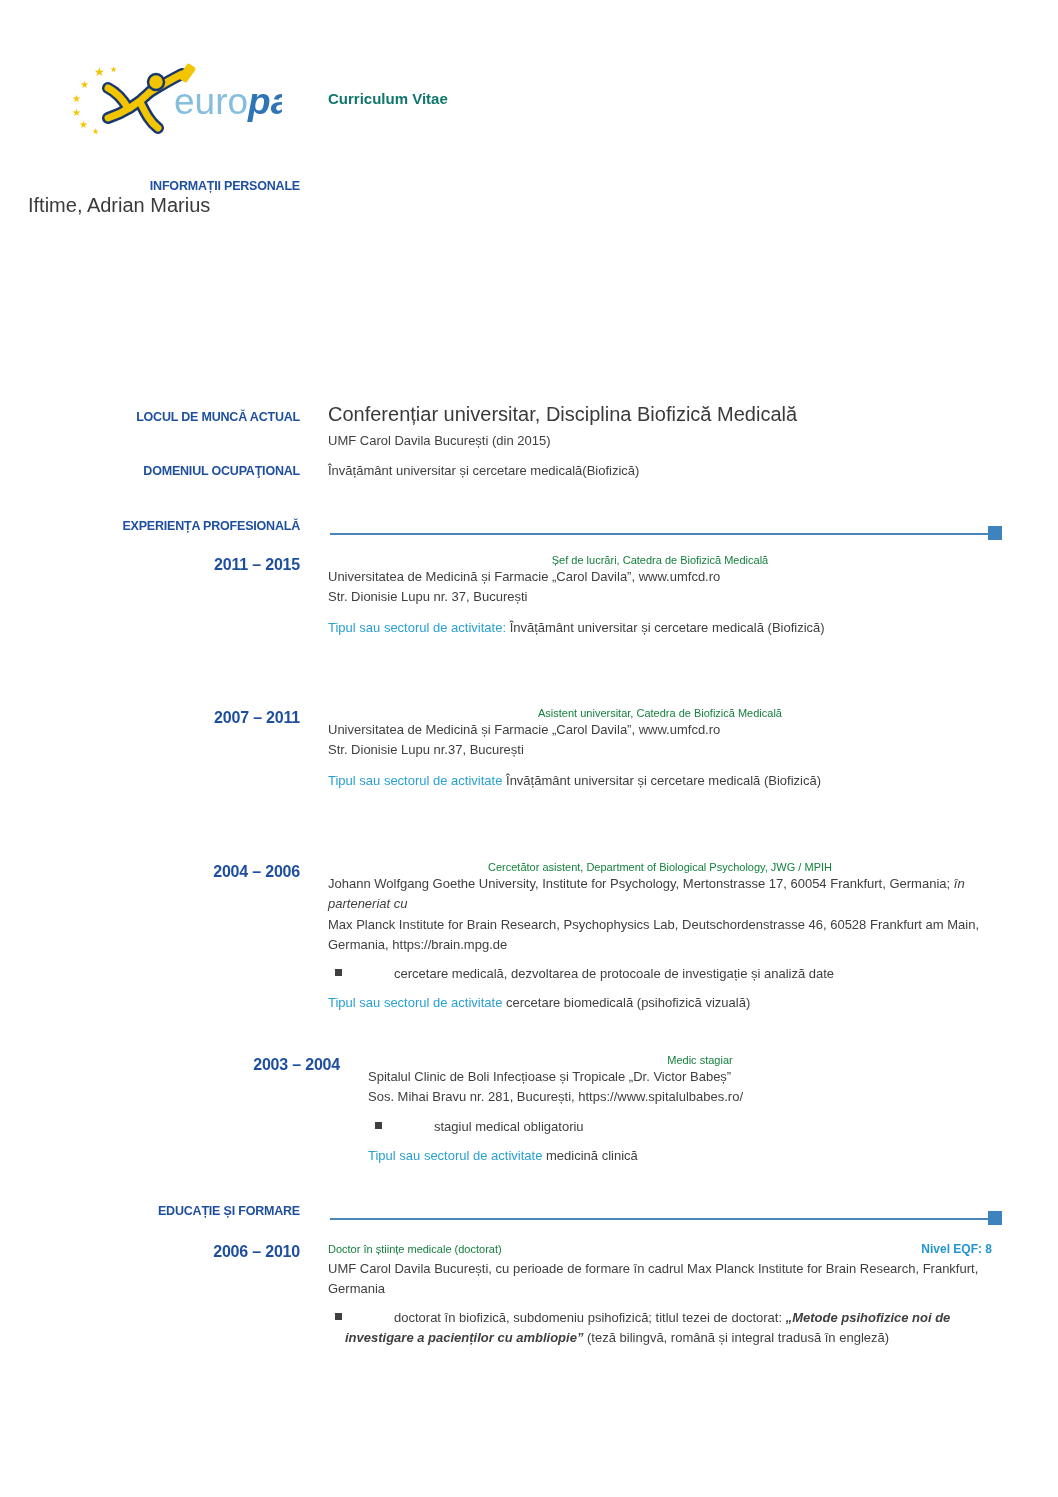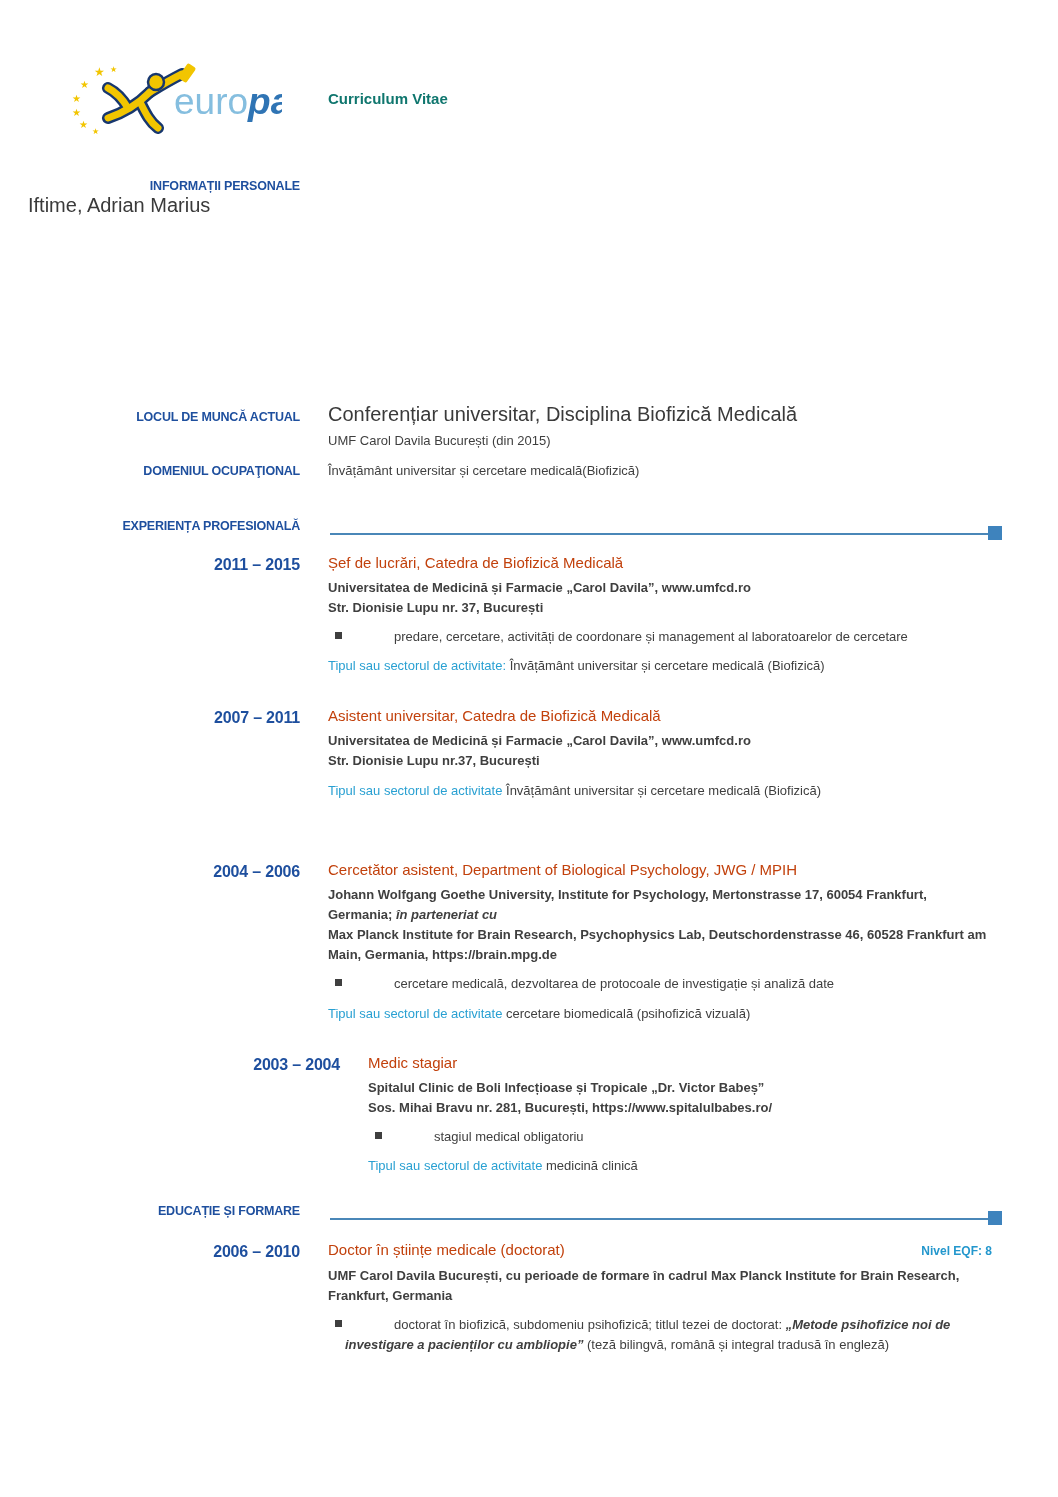--- a/index.html
+++ b/index.html
@@ -21,23 +21,23 @@
   .cv-title{position:absolute;top:90px;left:328px;color:#0f766e;font-weight:bold;font-size:15px;text-align:right;}
 
   .person-name{font-size:20px;color:#3a3a3a;line-height:1.1;}
   .big-title{font-size:20px;color:#3a3a3a;line-height:1.2;}
   .sub-line{font-size:13px;color:#3f3f3f;margin-top:6px;line-height:1.4;}
 
   .section-rule{position:relative;height:16px;margin-top:8px;}
   .section-rule .line{position:absolute;left:2px;right:0;top:7px;height:2px;background:#4a87b8;}
   .section-rule .endcap{position:absolute;right:-10px;top:0;width:14px;height:14px;background:#3e83bd;}
 
-  .job-title{font-size:15px;color:#c2410c;line-height:1.3;}
+  .job-title{font-size:11px;color:#15803d;line-height:1.3;text-align:center;}
   .date-col{padding-top:2px;font-size:16px;font-weight:bold;letter-spacing:-0.2px;}
-  .org{font-size:13px;line-height:1.55;margin-top:5px;font-weight:bold;}
+  .org{font-size:13px;line-height:1.55;}
   .bullet{margin-top:9px;padding-left:17px;font-size:13px;line-height:1.5;}
   .bullet .sq{display:inline-block;width:7px;height:7px;background:#3f3f3f;vertical-align:2px;margin-left:-10px;margin-right:52px;}
   .sector{margin-top:11px;font-size:13px;line-height:1.4;}
   .sector .sector-label{color:#29a0d2;}
   .italic{font-style:italic;}
 
   .edu-title-row{display:flex;justify-content:space-between;align-items:baseline;}
   .eqf{color:#2397cd;font-weight:bold;font-size:12px;flex:none;}
 
   .footer{position:absolute;top:1408px;left:330px;width:662px;display:flex;justify-content:space-between;color:#2f9ec9;font-size:12.5px;}
@@ -115,21 +115,20 @@
           <div class="endcap"></div>
       </div>
     </div>
   </div>
 
   <div class="row" style="top:553px;">
     <div class="label-col date-col">2011 – 2015</div>
     <div class="content-col">
       <div class="job-title">Șef de lucrări, Catedra de Biofizică Medicală</div>
       <div class="org"><span>Universitatea de Medicină și Farmacie „Carol Davila”,  www.umfcd.ro</span><br><span>Str. Dionisie Lupu nr. 37, București</span></div>
-      <div class="bullet"><span class="sq"></span><span>predare, cercetare, activități de coordonare și management al laboratoarelor de cercetare</span></div>
       <div class="sector"><span class="sector-label">Tipul sau sectorul de activitate:</span> <span>Învățământ universitar și cercetare medicală (Biofizică)</span></div>
     </div>
   </div>
 
   <div class="row" style="top:706px;">
     <div class="label-col date-col">2007 – 2011</div>
     <div class="content-col">
       <div class="job-title">Asistent universitar, Catedra de Biofizică Medicală</div>
       <div class="org"><span>Universitatea de Medicină și Farmacie „Carol Davila”,  www.umfcd.ro</span><br><span>Str. Dionisie Lupu nr.37, București</span></div>
       <div class="sector"><span class="sector-label">Tipul sau sectorul de activitate</span> <span>Învățământ universitar și cercetare medicală (Biofizică)</span></div>

